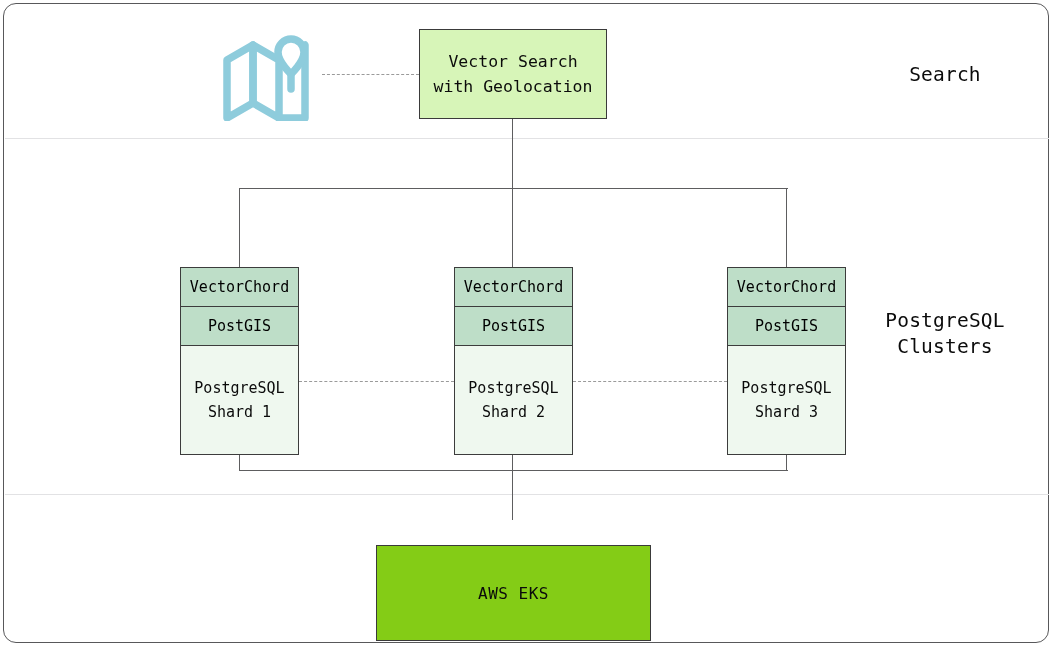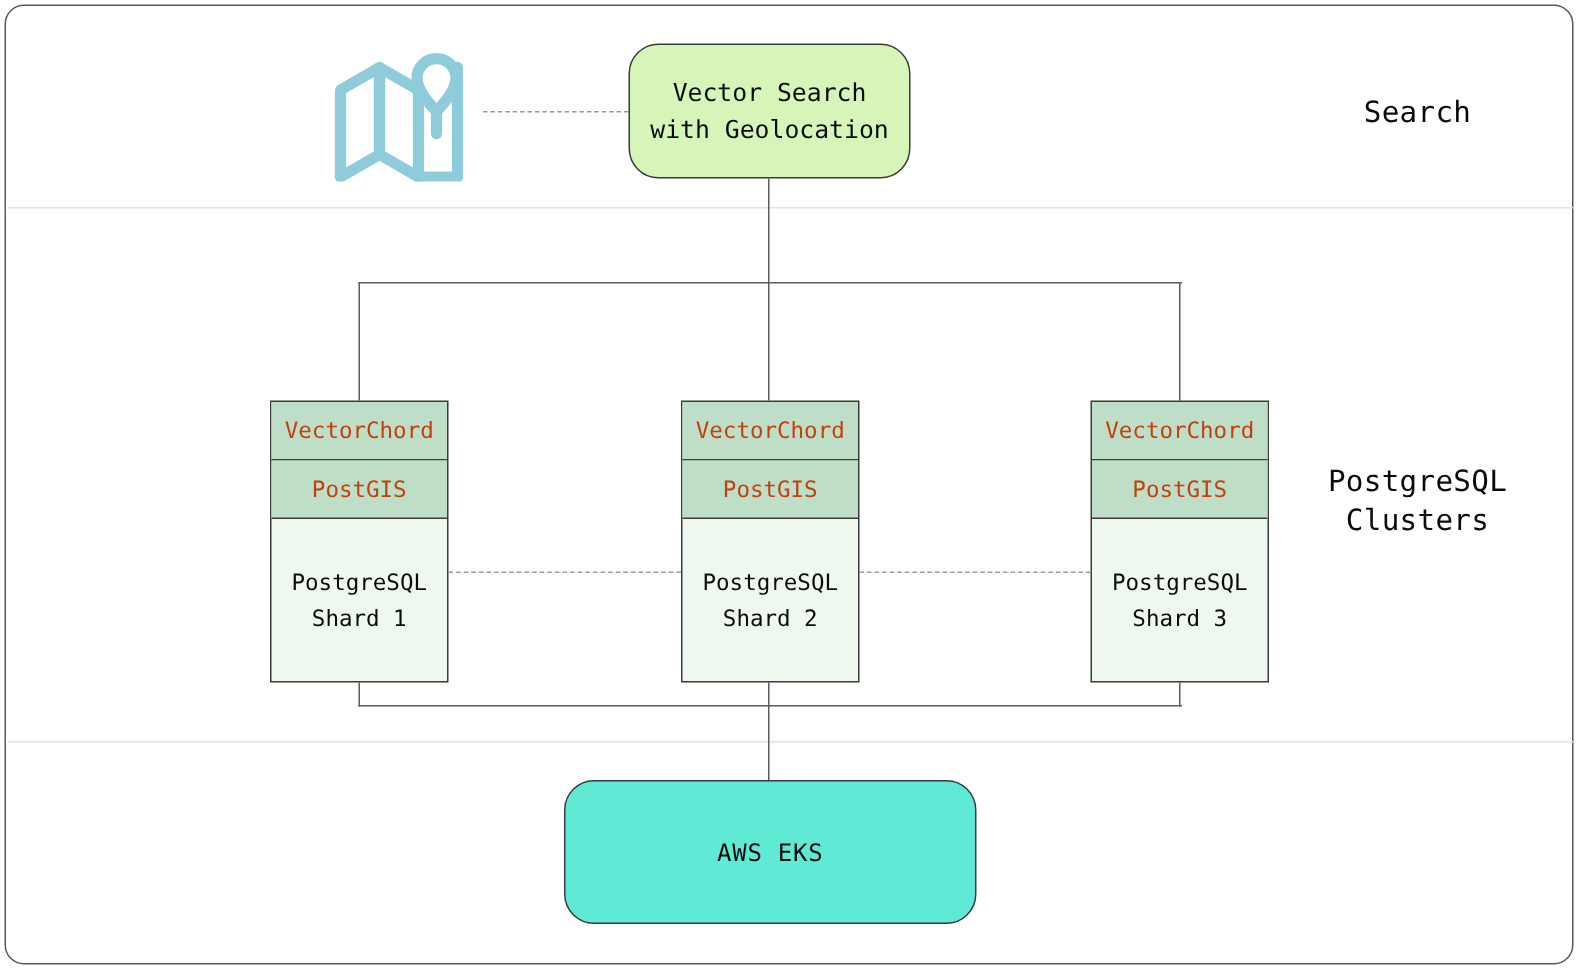--- a/index.html
+++ b/index.html
@@ -59,64 +59,64 @@
   .dashline {
     position: absolute;
     height: 0;
     border-top: 1.5px dashed #9a9a9a;
   }
   
   .node-round {
     position: absolute;
     box-sizing: border-box;
     border: 1.4px solid #3a3a3a;
-    border-radius: 20px;
+    border-radius: 0;
     display: flex;
     align-items: center;
     justify-content: center;
     text-align: center;
     color: #0b0b0b;
     font-family: "DejaVu Sans Mono", monospace;
     white-space: pre;
   }
   #node-vector-search {
     left: 419px;
     top: 29px;
     width: 188px;
     height: 90px;
     background: #d7f5b8;
     font-size: 16.5px;
     line-height: 25px;
   }
   #node-aws-eks {
     left: 376px;
-    top: 520px;
+    top: 545px;
     width: 275px;
     height: 96px;
-    background: #5eead4;
+    background: #84cc16;
     font-size: 16px;
     letter-spacing: 0.5px;
   }
   
   .shard-stack {
     position: absolute;
     box-sizing: border-box;
     border: 1.4px solid #3c3c3c;
     background: #eff8ef;
     display: flex;
     flex-direction: column;
   }
   .shard-layer {
     box-sizing: border-box;
     background: #bedec8;
     border-bottom: 1.4px solid #3c3c3c;
     display: flex;
     align-items: center;
     justify-content: center;
-    color: #c2410c;
+    color: #000000;
     font-family: "DejaVu Sans Mono", monospace;
     font-size: 15px;
     height: 39px;
     white-space: pre;
   }
   .shard-body {
     flex: 1;
     display: flex;
     align-items: center;
     justify-content: center;

